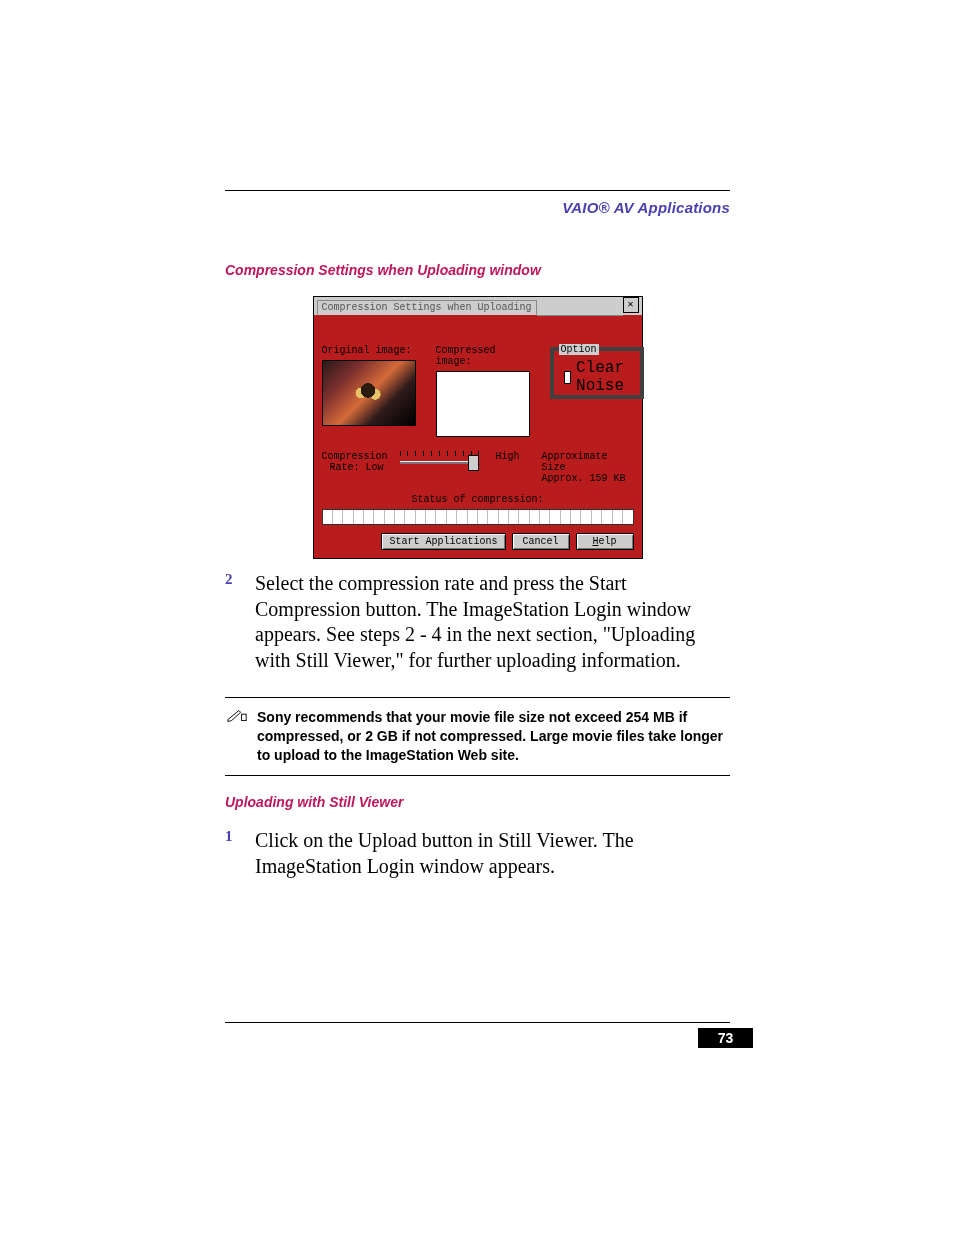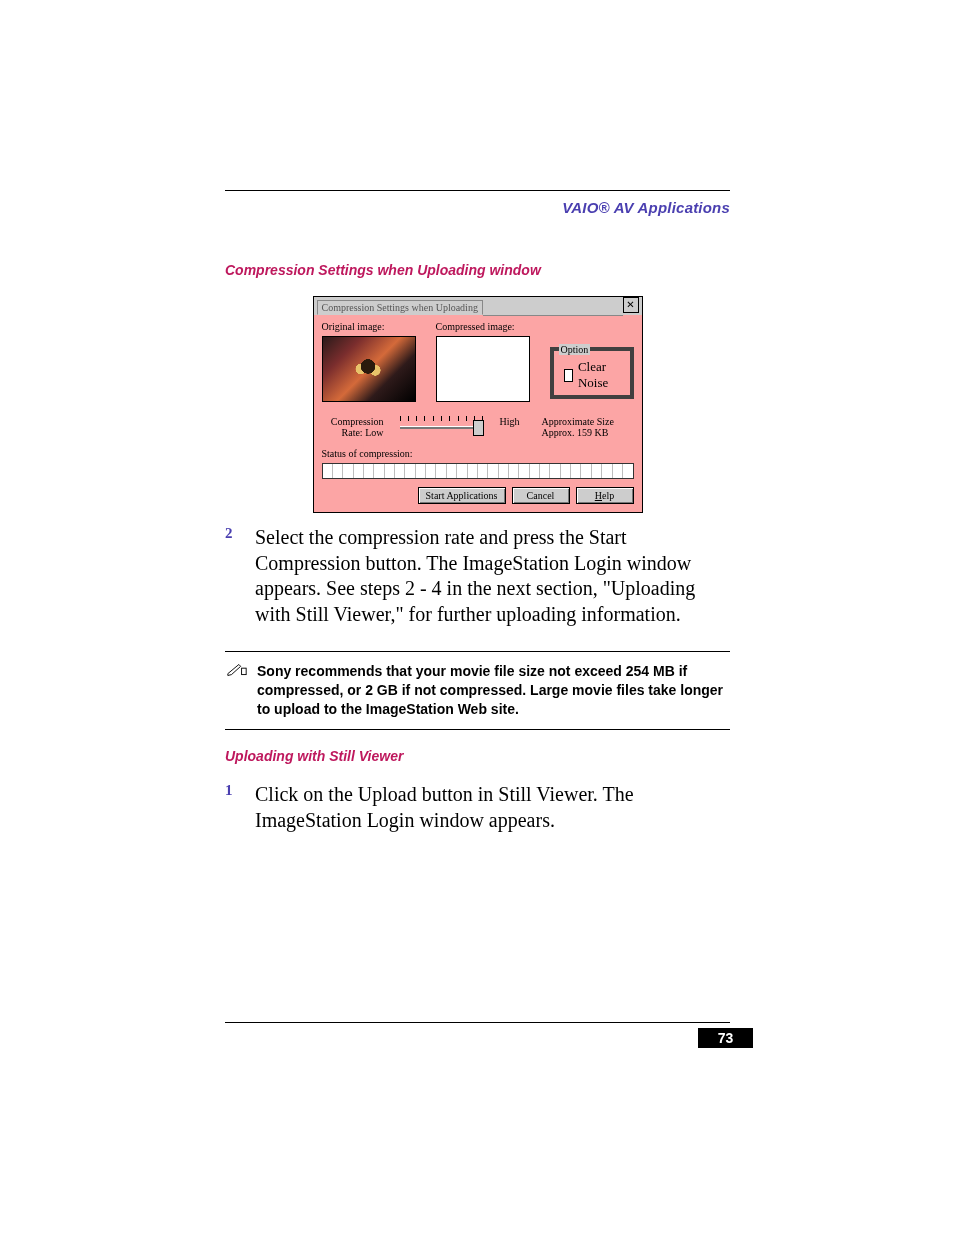--- a/index.html
+++ b/index.html
@@ -44,23 +44,23 @@
     margin-top: 18px;
   }
   
   .dialog-wrap {
     display: flex;
     justify-content: center;
     margin-bottom: 12px;
   }
   .dialog {
     width: 328px;
-    background: #fca5a5;
-    border: 1px solid #000;
-    font-family: Liberation Serif, serif;
+    background: #b91c1c;
+    border: 1px solid #000;
+    font-family: Liberation Mono, monospace;
     font-size: 10px;
     color: #000;
   }
   .titlebar {
     display: flex;
     align-items: center;
     height: 18px;
     padding: 0 3px;
     background: #cdcdcd;
   }
@@ -96,20 +96,21 @@
     padding: 6px 8px 8px 8px;
   }
   .imgrow {
     display: flex;
     gap: 20px;
     align-items: flex-start;
   }
   .imgcol .lbl {
     font-size: 10px;
     margin-bottom: 4px;
+    margin-top: 24px;
   }
   .thumb {
     width: 92px;
     height: 64px;
     border: 1px solid #000;
     background: #fff;
     position: relative;
     overflow: hidden;
   }
   .thumb.photo {
@@ -137,21 +138,21 @@
     top: -7px;
     left: 5px;
     background: #cdcdcd;
     padding: 0 2px;
     font-size: 10px;
   }
   .chk {
     display: flex;
     align-items: center;
     gap: 5px;
-    font-size: 13px;
+    font-size: 16px;
   }
   .chkbox {
     width: 11px; height: 11px;
     border: 1px solid #000;
     background: #fff;
   }
   .sliderrow {
     display: flex;
     margin-top: 14px;
     gap: 16px;
@@ -196,20 +197,21 @@
   .approx {
     width: 92px;
     font-size: 10px;
     line-height: 11px;
     margin-left: 6px;
   }
   .statuslbl {
     font-size: 10px;
     margin-top: 10px;
     margin-bottom: 4px;
+    text-align: center;
   }
   .progress {
     height: 14px;
     border: 1px solid #333;
     background: #fff;
     display: flex;
   }
   .progress div {
     flex: 1;
     border-right: 1px solid #bdbdbd;

